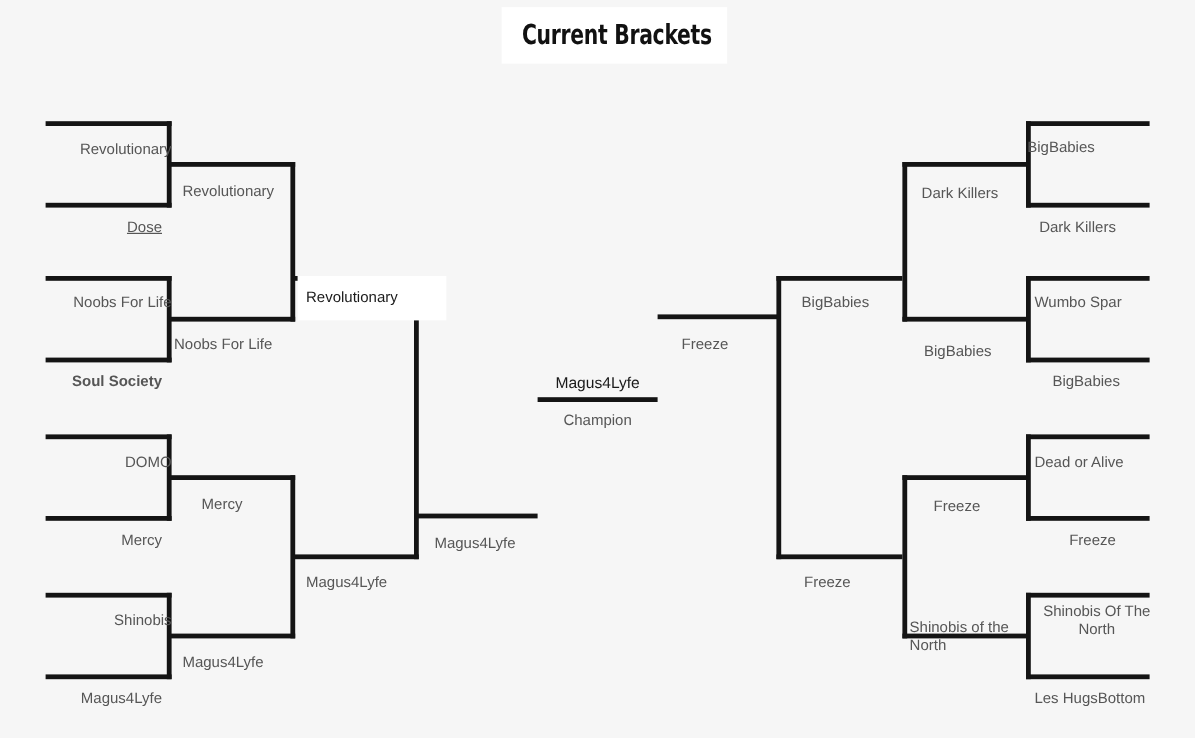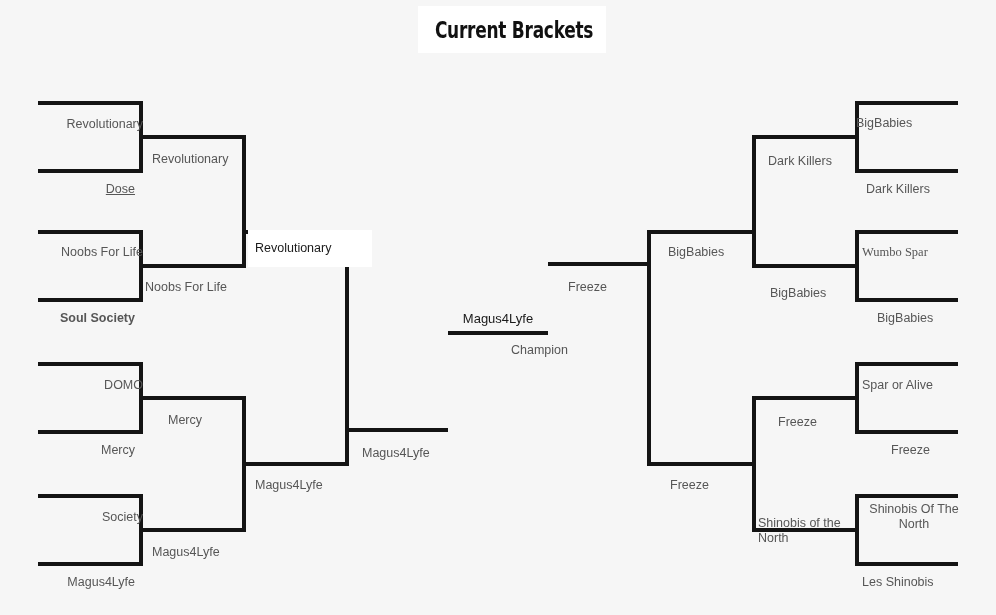--- a/index.html
+++ b/index.html
@@ -89,24 +89,24 @@
     position: absolute;
     left: 448px;
     top: 311px;
     width: 100px;
     text-align: center;
     color: #1a1a1a;
     font-size: 13px;
   }
   #champion-caption {
     position: absolute;
-    left: 468px;
+    left: 448px;
     top: 343px;
     width: 100px;
-    text-align: right;
+    text-align: center;
     color: #565656;
     font-size: 12.5px;
   }
 </style>
 </head>
 <body>
 
 <div id="bracket-page">
 
   <div id="title-box"></div>
@@ -126,21 +126,21 @@
 
   <div class="hline" style="left:38px; top:362px; width:105px;"></div>
   <div class="hline" style="left:38px; top:430px; width:105px;"></div>
   <div class="vline" style="left:139px; top:362px; height:72px;"></div>
   <div class="lbl r" style="left:23px; top:342px; width:120px;">DOMO</div>
   <div class="lbl r" style="left:23px; top:407px; width:112px;">Mercy</div>
 
   <div class="hline" style="left:38px; top:494px; width:105px;"></div>
   <div class="hline" style="left:38px; top:562px; width:105px;"></div>
   <div class="vline" style="left:139px; top:494px; height:72px;"></div>
-  <div class="lbl r" style="left:23px; top:474px; width:120px;">Society</div>
+  <div class="lbl r" style="left:23px; top:474px; width:120px;">Shinobis</div>
   <div class="lbl r" style="left:23px; top:539px; width:112px;">Magus4Lyfe</div>
 
   <div class="hline" style="left:141px; top:135px; width:105px;"></div>
   <div class="hline" style="left:141px; top:264px; width:105px;"></div>
   <div class="vline" style="left:242px; top:135px; height:133px;"></div>
   <div class="lbl l" style="left:152px; top:116px; width:130px;">Revolutionary</div>
   <div class="lbl l" style="left:145px; top:244px; width:130px;">Noobs For Life</div>
 
   <div class="hline" style="left:141px; top:396px; width:105px;"></div>
   <div class="hline" style="left:141px; top:528px; width:105px;"></div>
@@ -184,28 +184,28 @@
 
   <div class="hline" style="left:855px; top:101px; width:103px;"></div>
   <div class="hline" style="left:855px; top:169px; width:103px;"></div>
   <div class="vline" style="left:855px; top:101px; height:72px;"></div>
   <div class="lbl l" style="left:856px; top:80px; width:130px;">BigBabies</div>
   <div class="lbl l" style="left:866px; top:146px; width:130px;">Dark Killers</div>
 
   <div class="hline" style="left:855px; top:230px; width:103px;"></div>
   <div class="hline" style="left:855px; top:298px; width:103px;"></div>
   <div class="vline" style="left:855px; top:230px; height:72px;"></div>
-  <div class="lbl l" style="left:862px; top:209px; width:130px;font-family:Liberation Serif, serif;">Wumbo Spar</div>
+  <div class="lbl l" style="left:862px; top:209px; width:130px;">Wumbo Spar</div>
   <div class="lbl l" style="left:877px; top:275px; width:130px;">BigBabies</div>
 
   <div class="hline" style="left:855px; top:362px; width:103px;"></div>
   <div class="hline" style="left:855px; top:430px; width:103px;"></div>
   <div class="vline" style="left:855px; top:362px; height:72px;"></div>
-  <div class="lbl l" style="left:862px; top:342px; width:130px;">Spar or Alive</div>
+  <div class="lbl l" style="left:862px; top:342px; width:130px;">Dead or Alive</div>
   <div class="lbl l" style="left:891px; top:407px; width:130px;">Freeze</div>
 
   <div class="hline" style="left:855px; top:494px; width:103px;"></div>
   <div class="hline" style="left:855px; top:562px; width:103px;"></div>
   <div class="vline" style="left:855px; top:494px; height:72px;"></div>
   <div class="lbl wrap c" style="left:858px; top:466px; width:112px;">Shinobis Of The North</div>
-  <div class="lbl l" style="left:862px; top:539px; width:130px;">Les Shinobis</div>
+  <div class="lbl l" style="left:862px; top:539px; width:130px;">Les HugsBottom</div>
 
 </div>
 
 </body></html>

